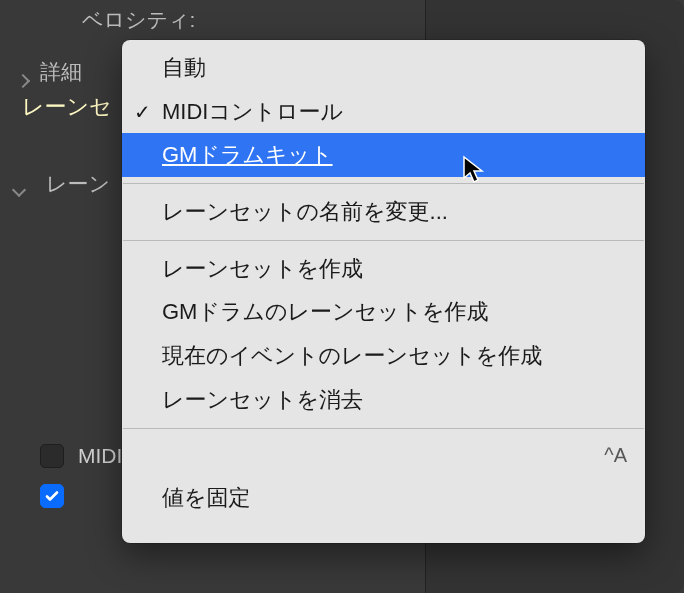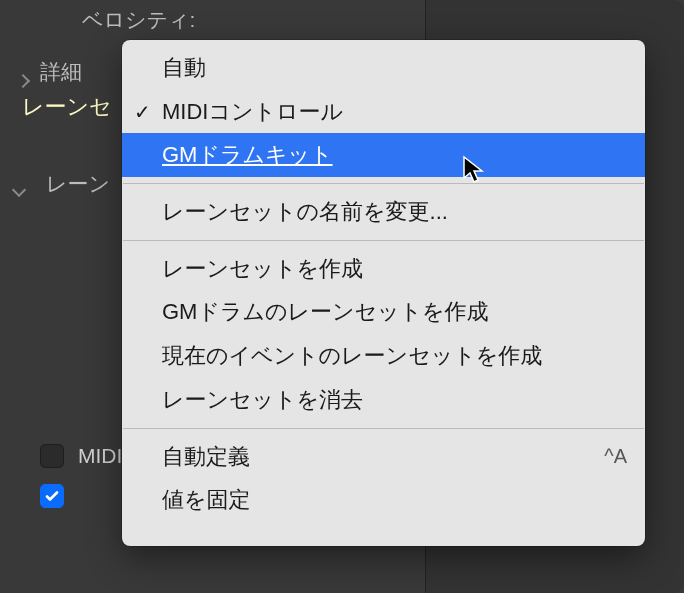--- a/index.html
+++ b/index.html
@@ -204,21 +204,20 @@
   <div class="menu-item">
     <span>現在のイベントのレーンセットを作成</span>
   </div>
   <div class="menu-item">
     <span>レーンセットを消去</span>
   </div>
 
   <div class="menu-sep"></div>
 
   <div class="menu-item">
-    <span>自動定義</span>
     <span class="menu-short">^A</span>
   </div>
   <div class="menu-item">
     <span>値を固定</span>
   </div>
 </div>
 
 <svg class="cursor" width="26" height="30" viewBox="0 0 26 30">
   <path d="M2 2 L2 23 L8 18 L12 27 L16 25 L12 16 L20 16 Z" fill="#000" stroke="#fff" stroke-width="1.5"></path>
 </svg>

